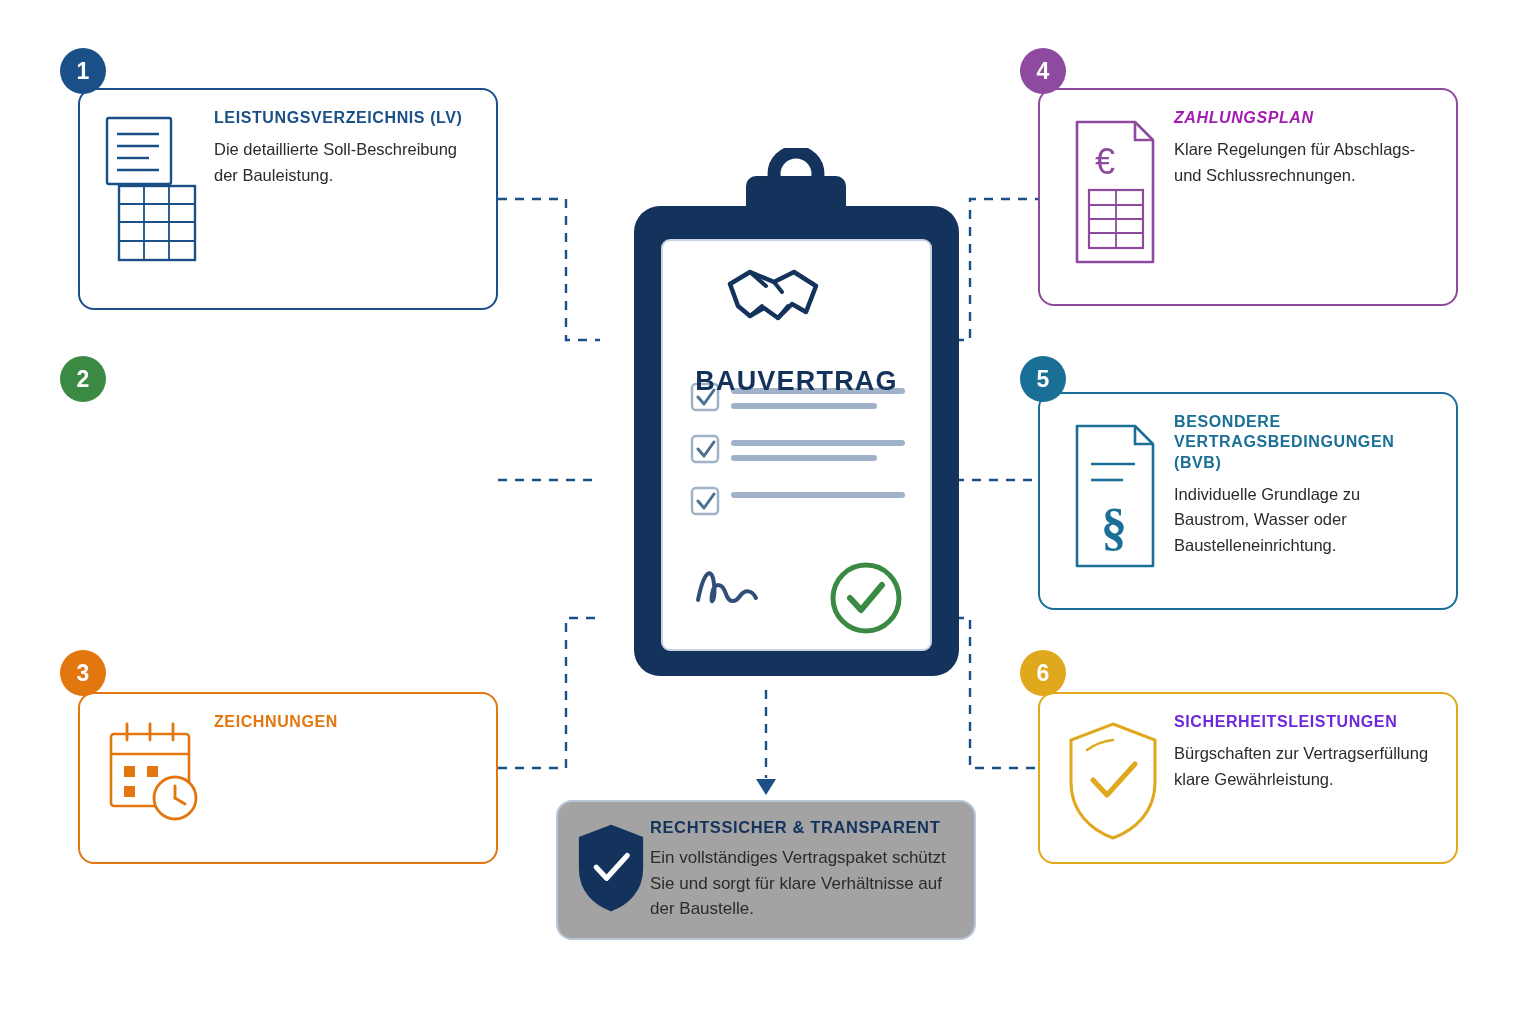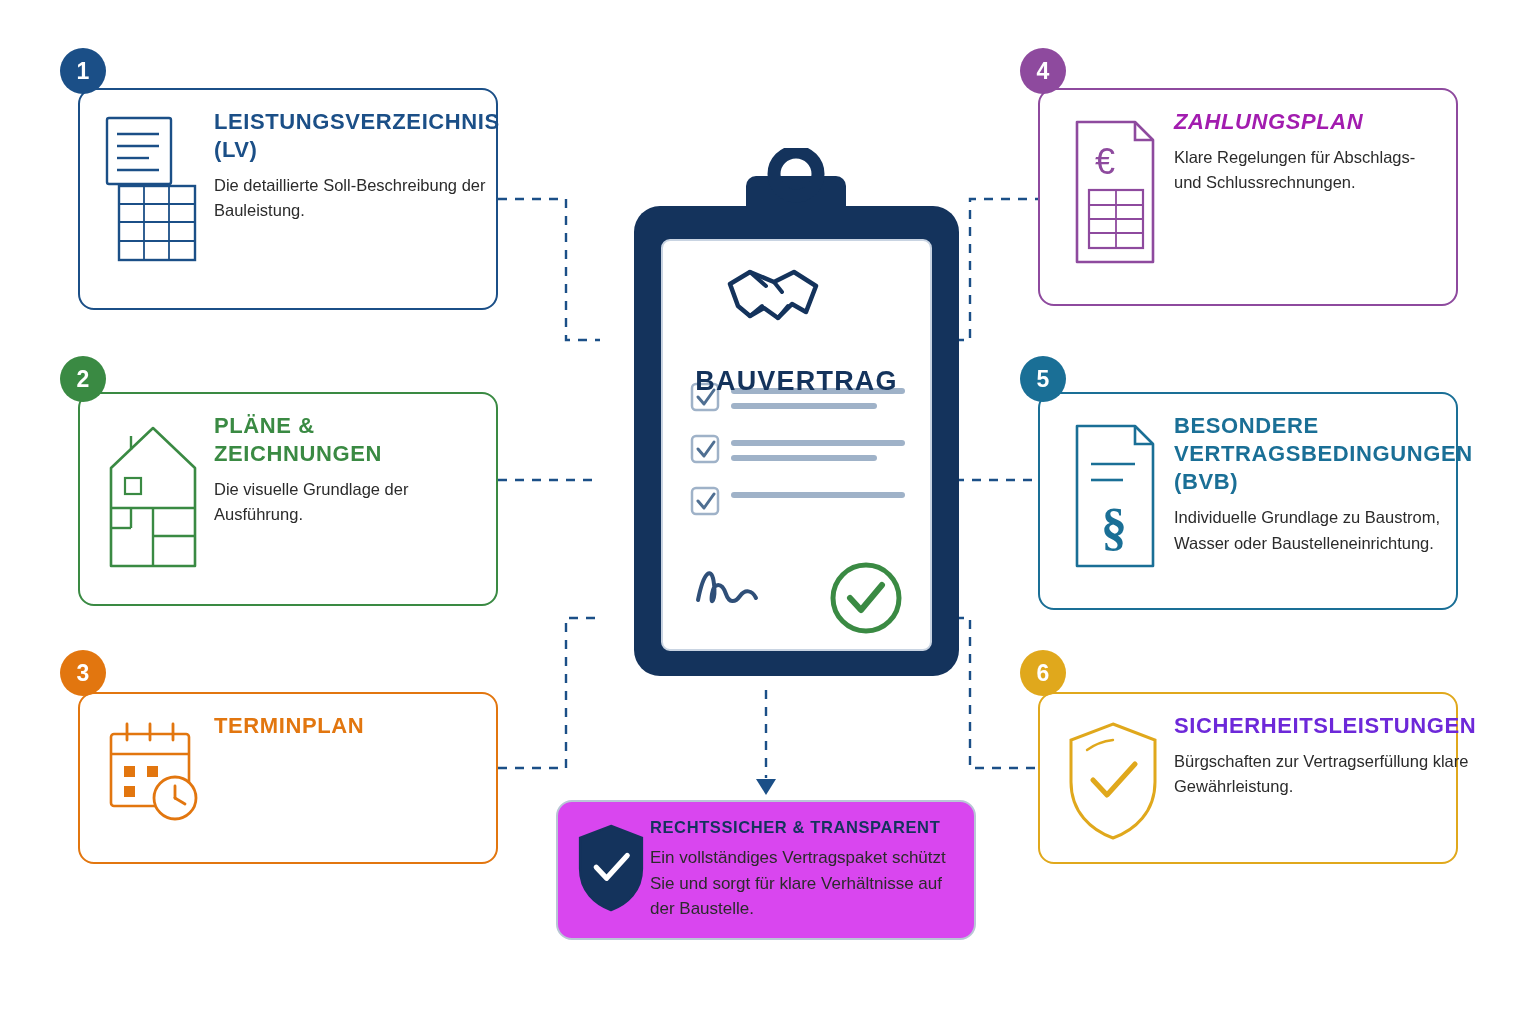--- a/index.html
+++ b/index.html
@@ -45,21 +45,21 @@
     display: flex;
     align-items: center;
     justify-content: center;
     padding-top: 4px;
   }
   .card .text-box {
     flex: 1 1 auto;
     padding-left: 6px;
   }
   .card .card-title {
-    font-size: 22px;
+    font-size: 16px;
     font-weight: bold;
     letter-spacing: 0.6px;
     line-height: 1.28;
     margin: 0 0 9px 0;
   }
   .card .card-desc {
     font-size: 16.5px;
     color: #2b2b2b;
     line-height: 1.52;
     margin: 0;
@@ -125,21 +125,21 @@
   
   #summary {
     position: absolute;
     left: 556px;
     top: 800px;
     width: 420px;
     height: 140px;
     box-sizing: border-box;
     border: 2px solid #b9c6d6;
     border-radius: 16px;
-    background: #d946ef;
+    background: #a3a3a3;
     display: flex;
     flex-direction: row;
     align-items: center;
     padding: 14px 20px 14px 14px;
   }
   #summary .icon-box { width: 96px; }
   #summary .sum-title {
     font-size: 16.5px;
     font-weight: bold;
     letter-spacing: 0.6px;
@@ -199,38 +199,20 @@
     </div>
     <div class="text-box">
       <p class="card-title">LEISTUNGSVERZEICHNIS (LV)</p>
       <p class="card-desc">Die detaillierte Soll-Beschreibung der Bauleistung.</p>
     </div>
   </div>
 
   <div class="badge" id="badge2">
     <span>2</span>
   </div>
-  <div class="card" id="card2">
-    <div class="icon-box">
-      <svg width="104" height="160" viewBox="0 0 104 160">
-        <path d="M10 52 L52 12 L94 52 V150 H10 Z" fill="#ffffff" stroke="#3a8a43" stroke-width="2.6" stroke-linejoin="round"></path>
-        <line x1="30" y1="34" x2="30" y2="20" stroke="#3a8a43" stroke-width="2.4"></line>
-        <rect x="24" y="62" width="16" height="16" fill="none" stroke="#3a8a43" stroke-width="2.2"></rect>
-        <line x1="10" y1="92" x2="94" y2="92" stroke="#3a8a43" stroke-width="2.4"></line>
-        <line x1="52" y1="92" x2="52" y2="150" stroke="#3a8a43" stroke-width="2.4"></line>
-        <line x1="52" y1="120" x2="94" y2="120" stroke="#3a8a43" stroke-width="2.4"></line>
-        <line x1="30" y1="92" x2="30" y2="112" stroke="#3a8a43" stroke-width="2.4"></line>
-        <line x1="10" y1="112" x2="30" y2="112" stroke="#3a8a43" stroke-width="2.4"></line>
-      </svg>
-    </div>
-    <div class="text-box">
-      <p class="card-title">PLÄNE &amp; ZEICHNUNGEN</p>
-      <p class="card-desc">Die visuelle Grundlage der Ausführung.</p>
-    </div>
-  </div>
 
   <div class="badge" id="badge3">
     <span>3</span>
   </div>
   <div class="card" id="card3">
     <div class="icon-box">
       <svg width="104" height="120" viewBox="0 0 104 120">
         <rect x="10" y="18" width="78" height="72" rx="3" fill="#ffffff" stroke="#e2760f" stroke-width="2.6"></rect>
         <line x1="10" y1="38" x2="88" y2="38" stroke="#e2760f" stroke-width="2.6"></line>
         <line x1="26" y1="8" x2="26" y2="24" stroke="#e2760f" stroke-width="2.8" stroke-linecap="round"></line>
@@ -238,21 +220,21 @@
         <line x1="72" y1="8" x2="72" y2="24" stroke="#e2760f" stroke-width="2.8" stroke-linecap="round"></line>
         <rect x="23" y="50" width="11" height="11" fill="#e2760f"></rect>
         <rect x="46" y="50" width="11" height="11" fill="#e2760f"></rect>
         <rect x="23" y="70" width="11" height="11" fill="#e2760f"></rect>
         <circle cx="74" cy="82" r="21" fill="#ffffff" stroke="#e2760f" stroke-width="2.8"></circle>
         <line x1="74" y1="70" x2="74" y2="82" stroke="#e2760f" stroke-width="2.8" stroke-linecap="round"></line>
         <line x1="74" y1="82" x2="84" y2="88" stroke="#e2760f" stroke-width="2.8" stroke-linecap="round"></line>
       </svg>
     </div>
     <div class="text-box">
-      <p class="card-title">TERMINPLAN</p>
+      <p class="card-title">ZEICHNUNGEN</p>
     </div>
   </div>
 
   <div class="badge" id="badge4">
     <span>4</span>
   </div>
   <div class="card" id="card4">
     <div class="icon-box">
       <svg width="104" height="160" viewBox="0 0 104 160">
         <path d="M16 10 H74 L92 28 V150 H16 Z" fill="#ffffff" stroke="#8e4a9e" stroke-width="2.6" stroke-linejoin="round"></path>

